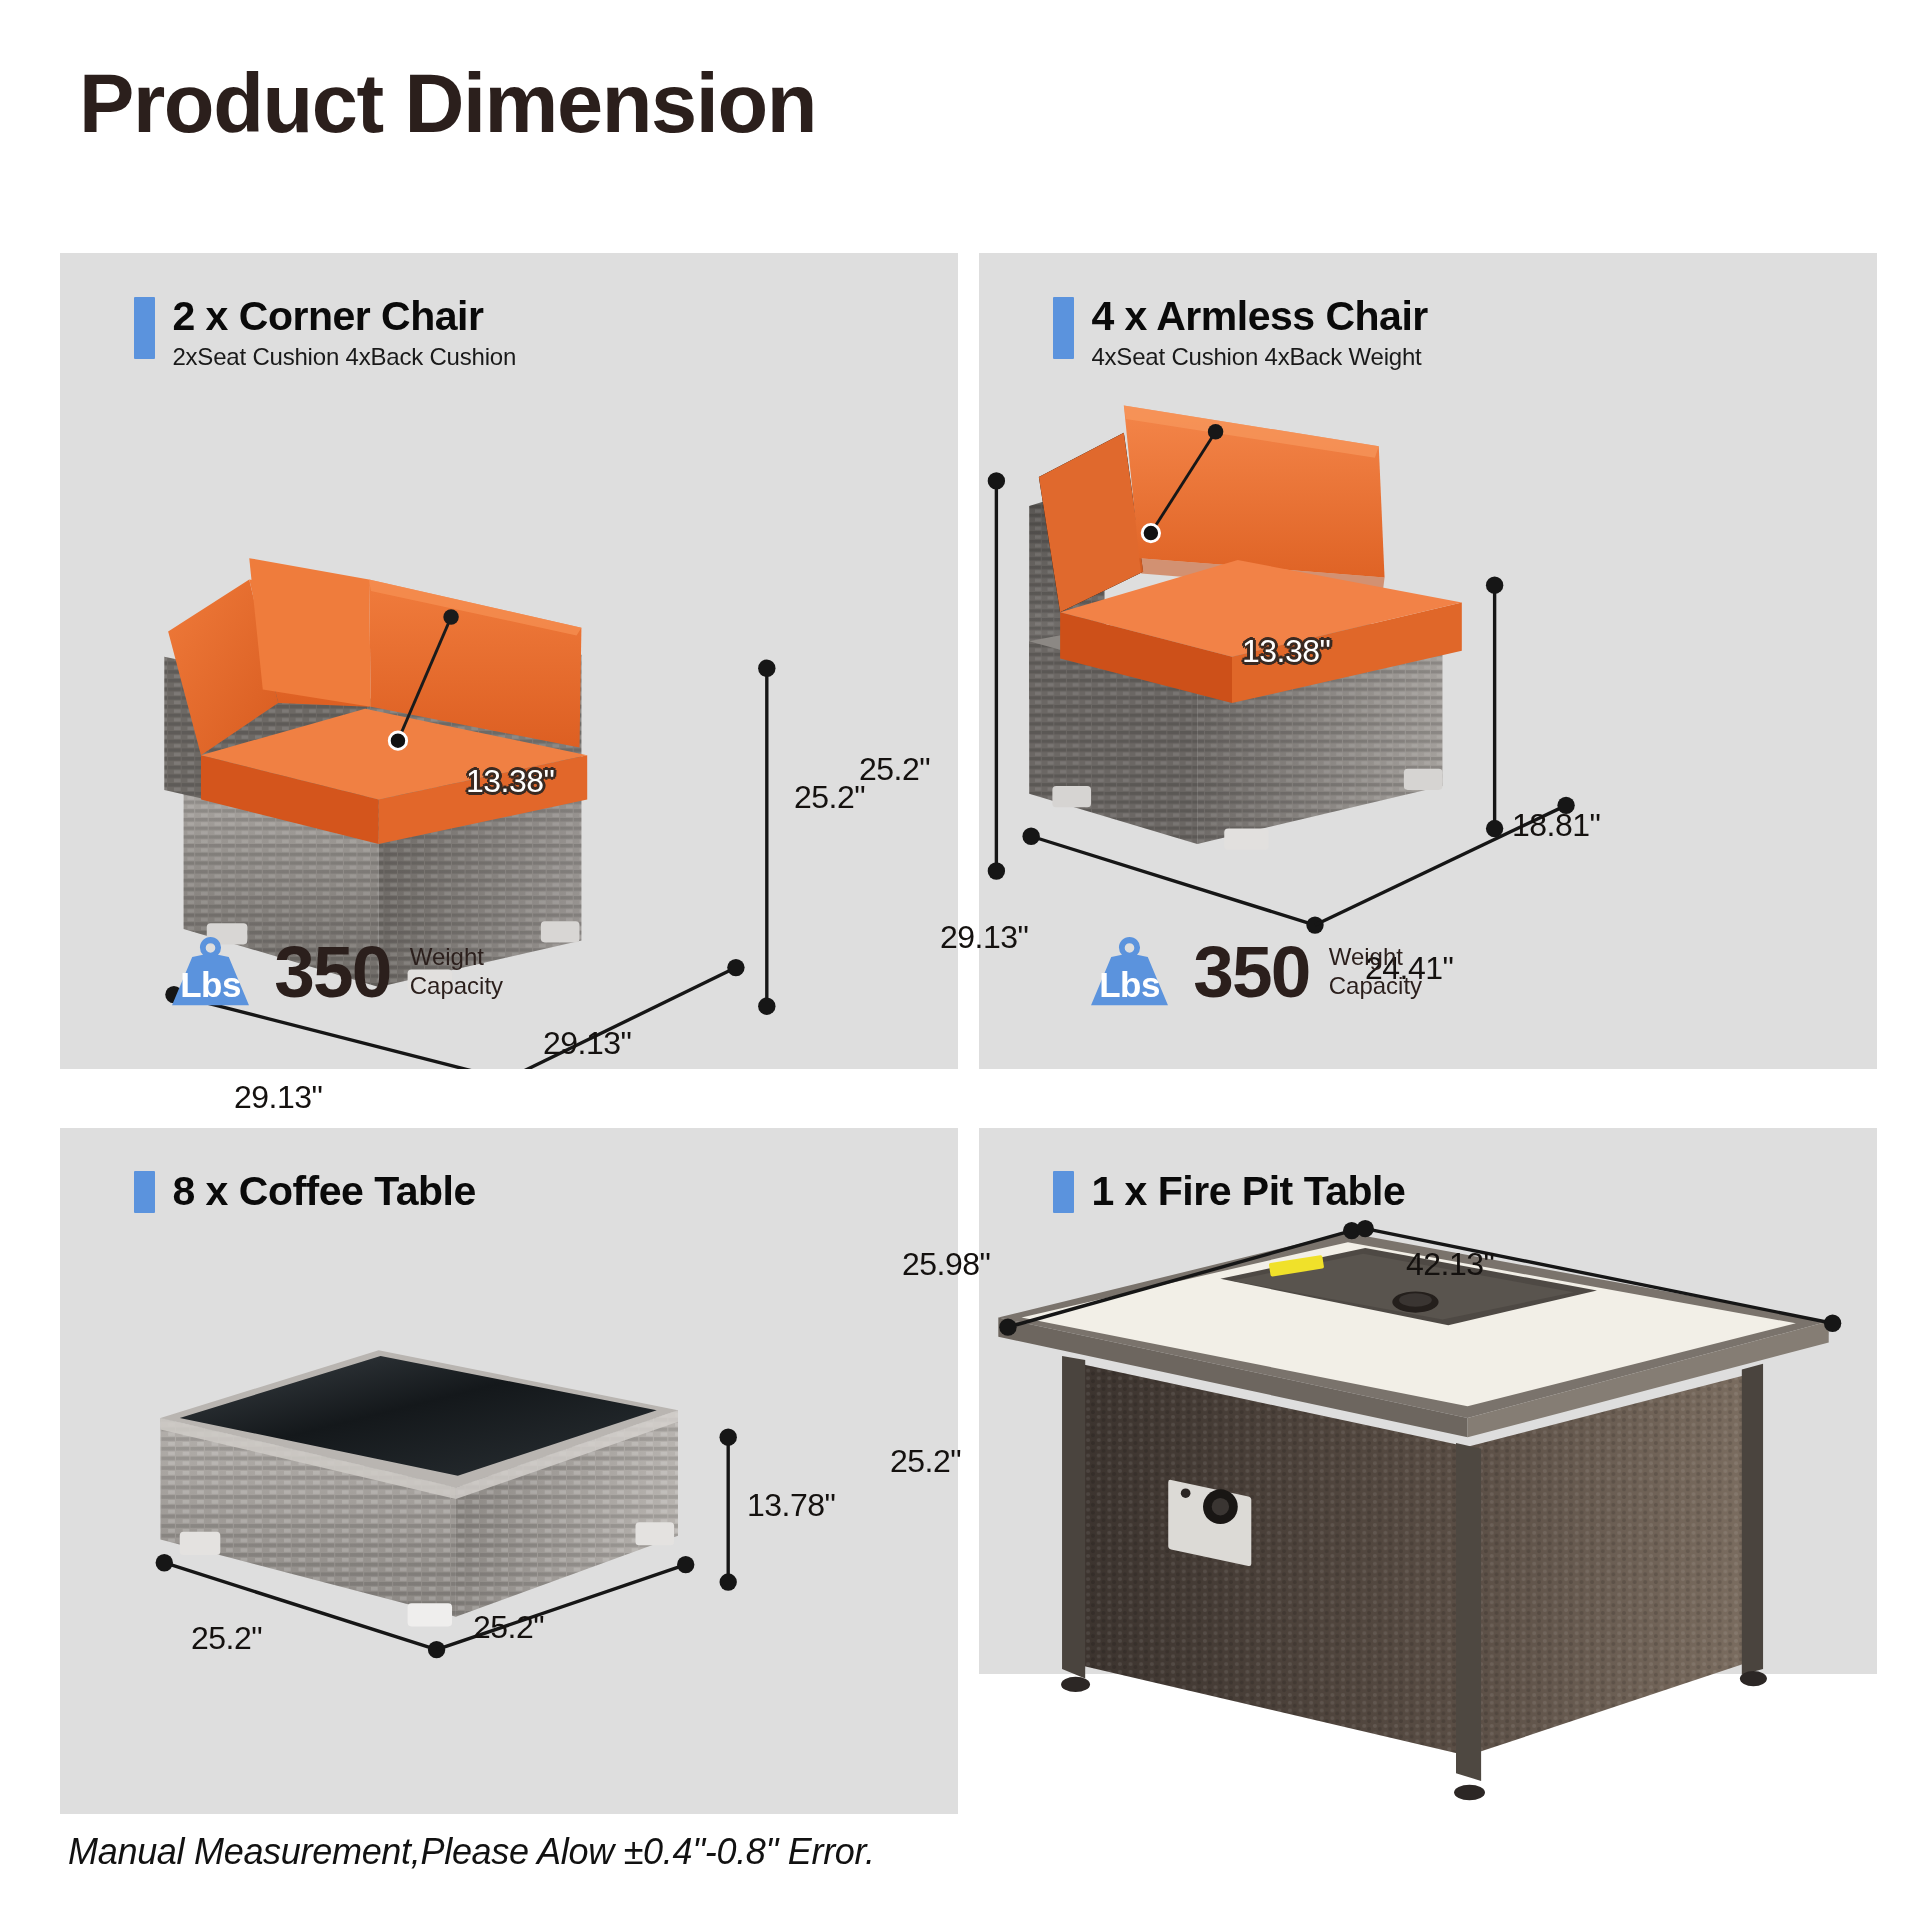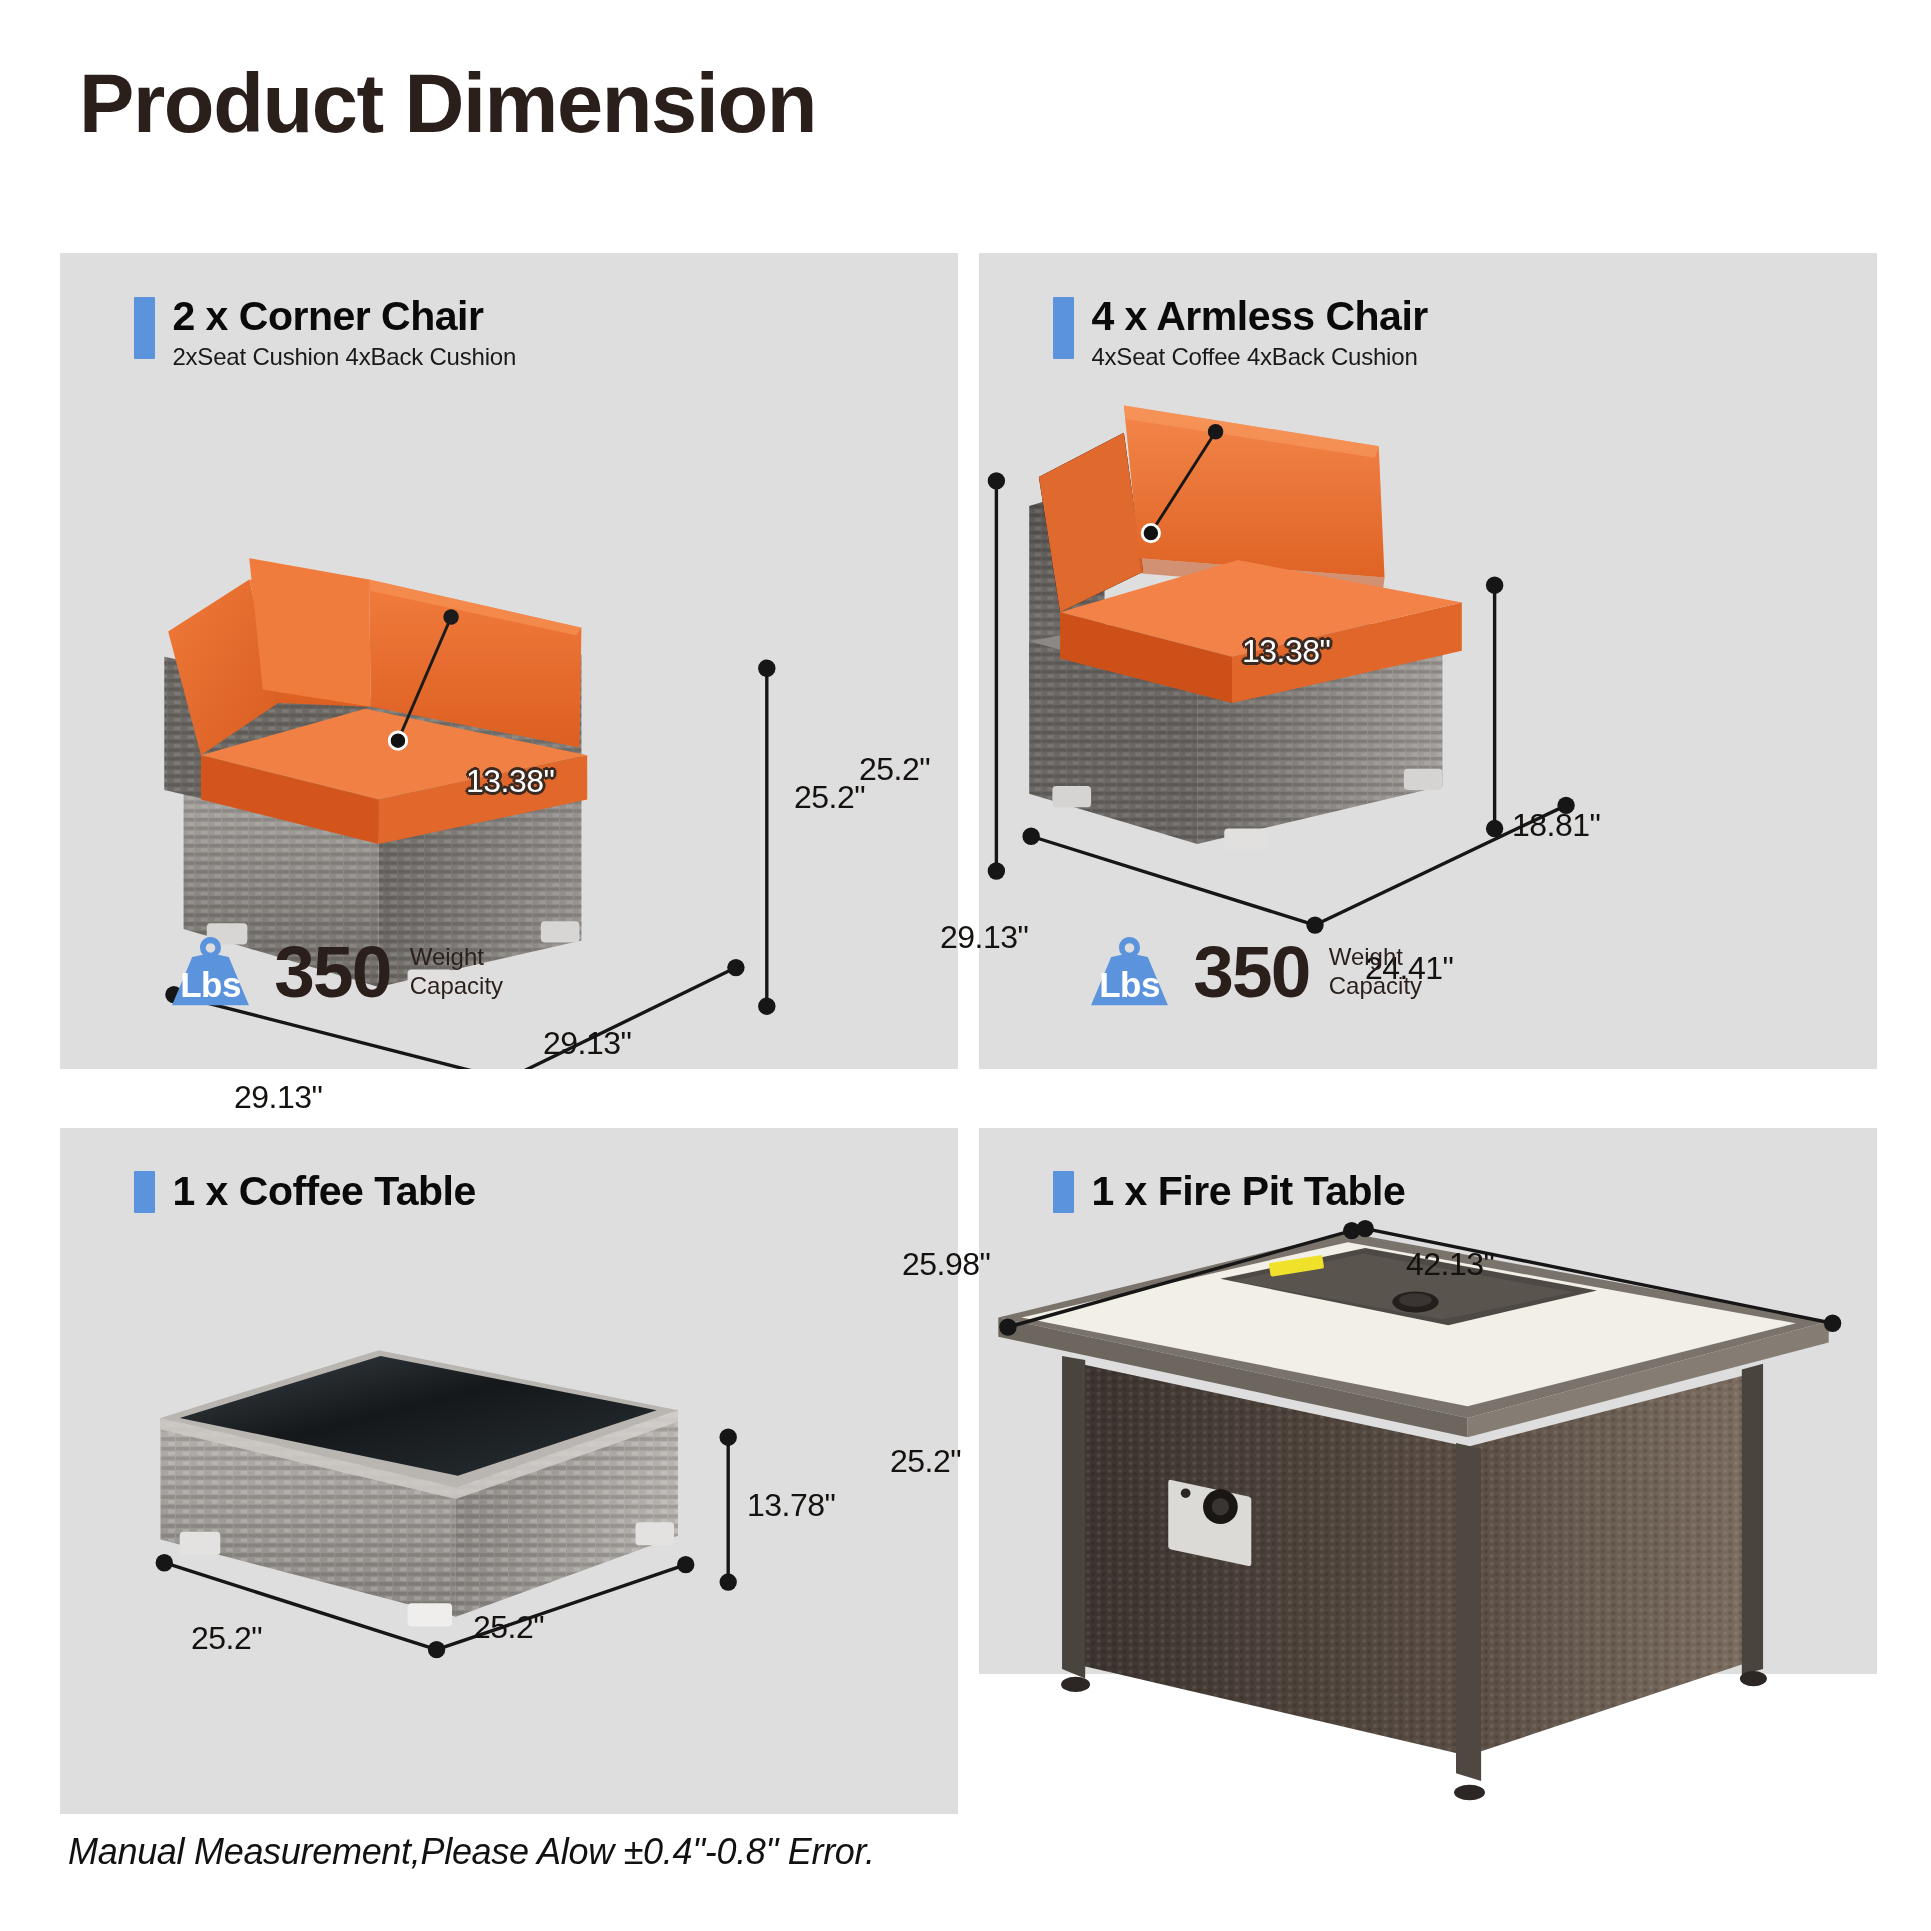--- a/index.html
+++ b/index.html
@@ -193,21 +193,21 @@
     </div>
   </div>
 </section>
 
 <section class="card" id="card-armless">
 
   <div class="card-head">
     <div class="accent-bar"></div>
     <div class="head-texts">
       <div class="card-title">4 x Armless Chair</div>
-      <div class="card-sub">4xSeat Coffee  4xBack Cushion</div>
+      <div class="card-sub">4xSeat Cushion  4xBack Weight</div>
     </div>
   </div>
 
   <div class="stage">
     <svg width="898" height="816" viewBox="0 0 930 845">
       <defs>
         <linearGradient id="wkC" x1="0" y1="0" x2="0" y2="1">
           <stop offset="0" stop-color="#565350"></stop>
             <stop offset="1" stop-color="#7c7875"></stop>
         </linearGradient>
@@ -291,21 +291,21 @@
       <div class="weight-cap">Capacity</div>
     </div>
   </div>
 </section>
 
 <section class="card" id="card-coffee">
 
   <div class="card-head">
     <div class="accent-bar"></div>
     <div class="head-texts">
-      <div class="card-title">1 x Coffee Table</div>
+      <div class="card-title">8 x Coffee Table</div>
     </div>
   </div>
 
   <div class="stage">
     <svg width="898" height="686" viewBox="0 0 930 710">
       <defs>
         <linearGradient id="glass" x1="0" y1="0" x2="1" y2="1">
           <stop offset="0" stop-color="#3b4146"></stop>
             <stop offset="0.45" stop-color="#14181b"></stop>
           <stop offset="1" stop-color="#2a3034"></stop>

